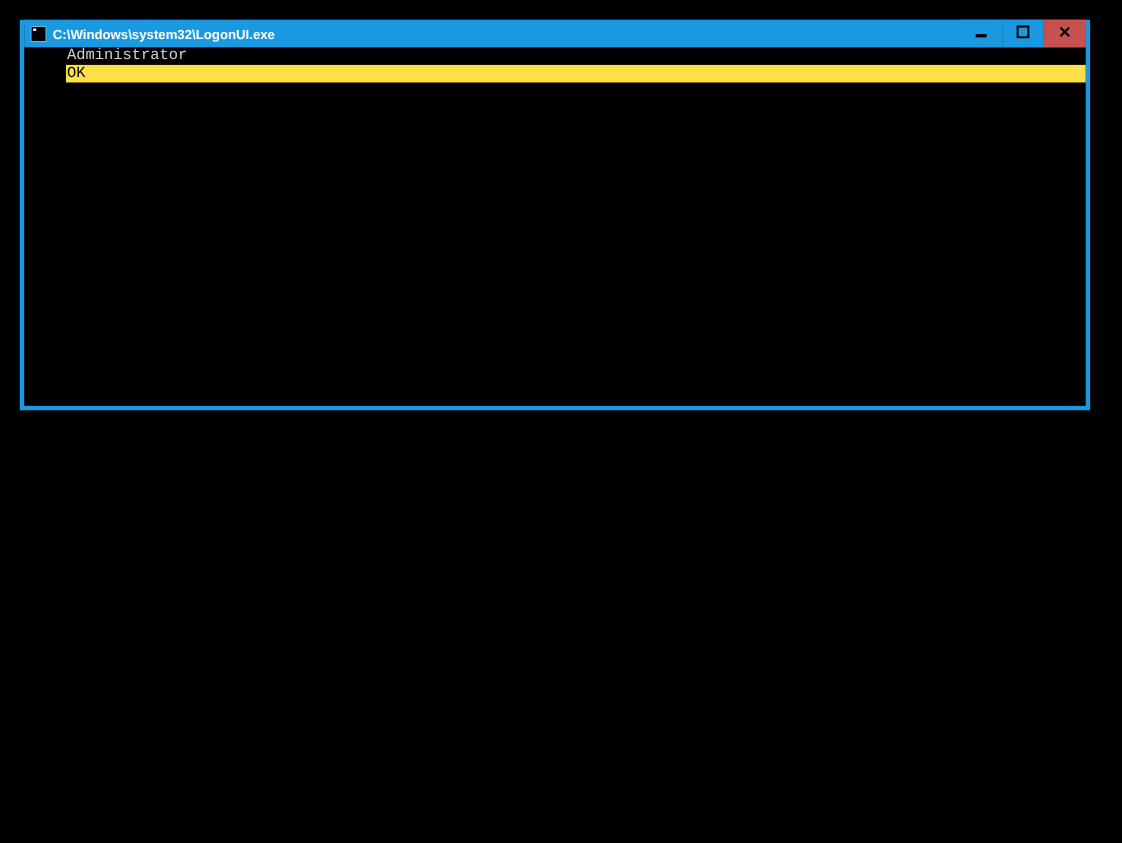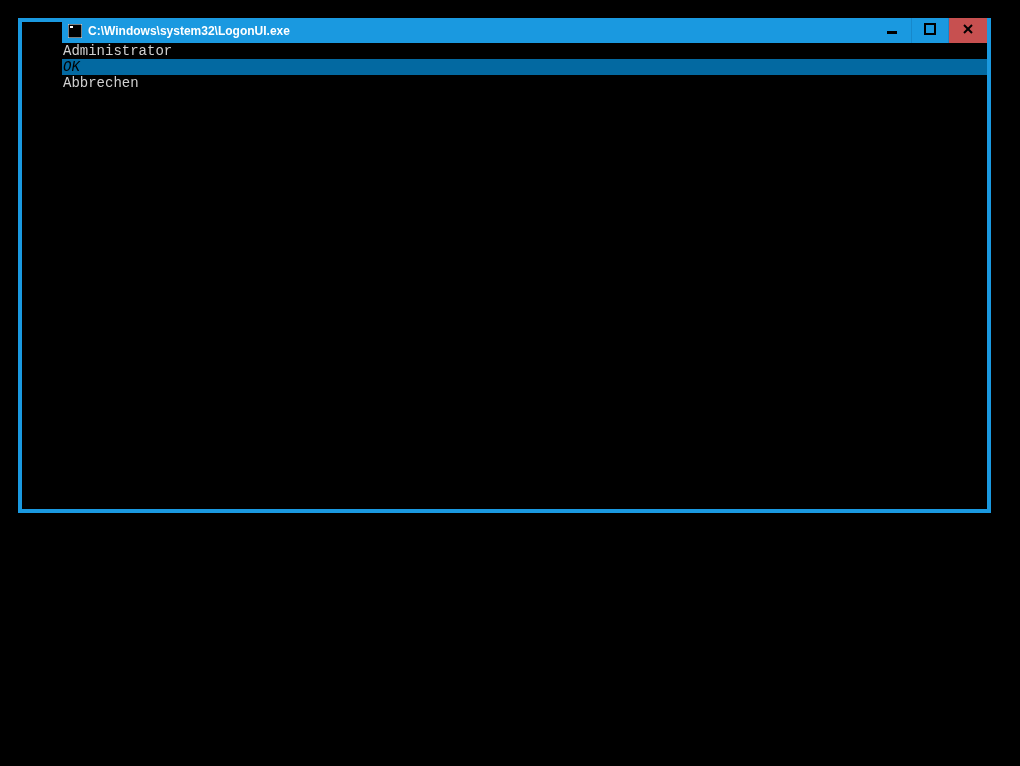--- a/index.html
+++ b/index.html
@@ -12,24 +12,23 @@
       height: 766px;
       background: #000000;
       font-family: "Consolas", "Courier New", monospace;
       overflow: hidden;
     }
     .window {
       position: absolute;
       top: 18px;
       left: 18px;
       width: 973px;
-      height: 495px;
+      height: 355px;
       background: #000000;
       border: 4px solid #1a99e0;
-      padding-left: 40px;
     }
     .titlebar {
       height: 25px;
       background: #1a99e0;
       display: flex;
       align-items: center;
       padding-left: 6px;
       margin-top: -4px;
     }
     .app-icon {
@@ -80,30 +79,30 @@
       color: #000000;
     }
     .btn-glyph {
       display: inline-block;
     }
     .content {
       padding: 0;
       font-size: 14px;
       line-height: 16px;
       font-family: "Consolas", "Courier New", monospace;
+      margin-left: 38px;
     }
     .line {
       color: #d0d0d0;
       padding: 0 1px;
       white-space: pre;
     }
     .line.selected {
-      background: #0369a1;
+      background: #fde047;
       color: #000000;
-      font-style: italic;
     }
   </style>
 </head>
 <body>
 
 <div class="window">
   <div class="titlebar">
     <span class="app-icon">
       <svg viewBox="0 0 14 14">
         <rect x="0" y="0" width="14" height="14" fill="#000000" stroke="#ffffff" stroke-width="1"></rect>
@@ -132,15 +131,14 @@
               <line x1="2" y1="2" x2="10" y2="10" stroke="#000000" stroke-width="2"></line>
               <line x1="10" y1="2" x2="2" y2="10" stroke="#000000" stroke-width="2"></line>
             </svg>
         </span>
       </div>
     </div>
   </div>
   <div class="content">
     <div class="line">Administrator</div>
     <div class="line selected">OK</div>
-    <div class="line">Abbrechen</div>
   </div>
 </div>
 
 </body></html>

